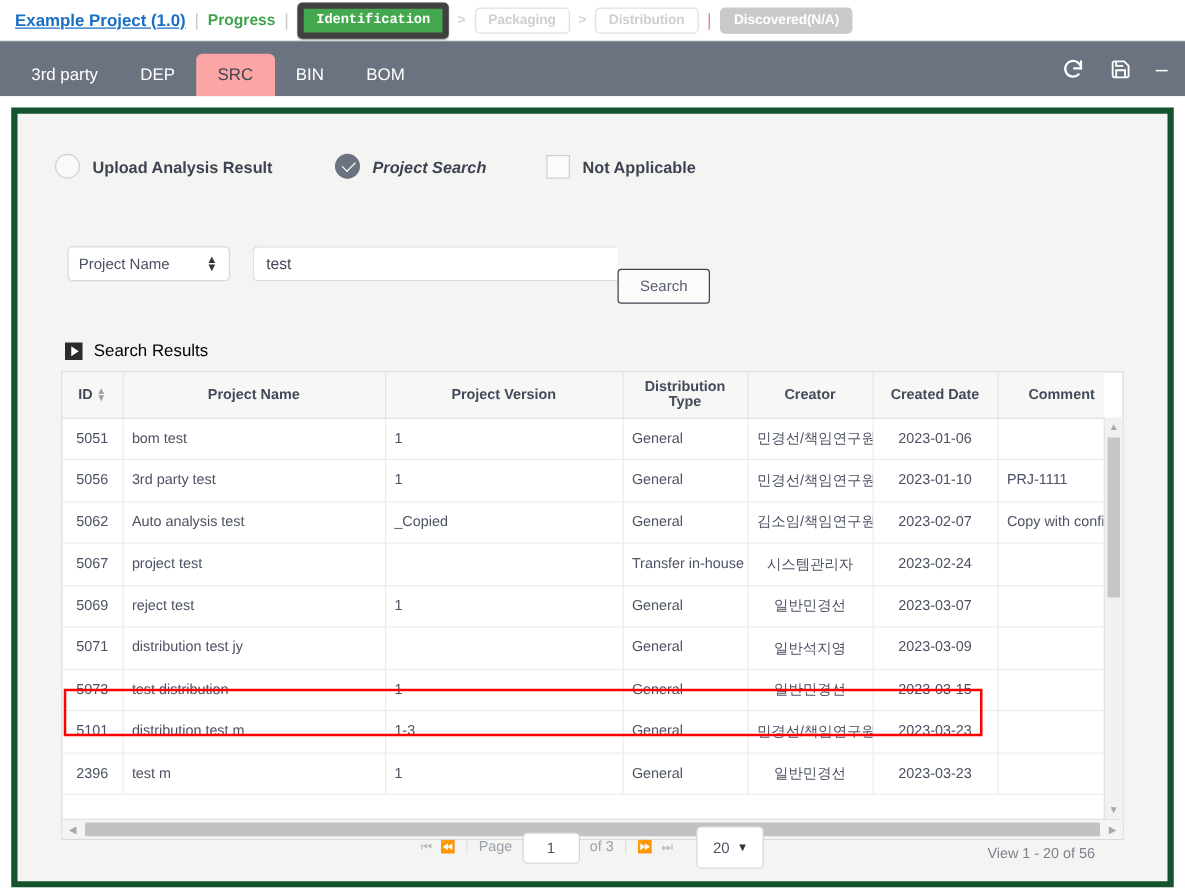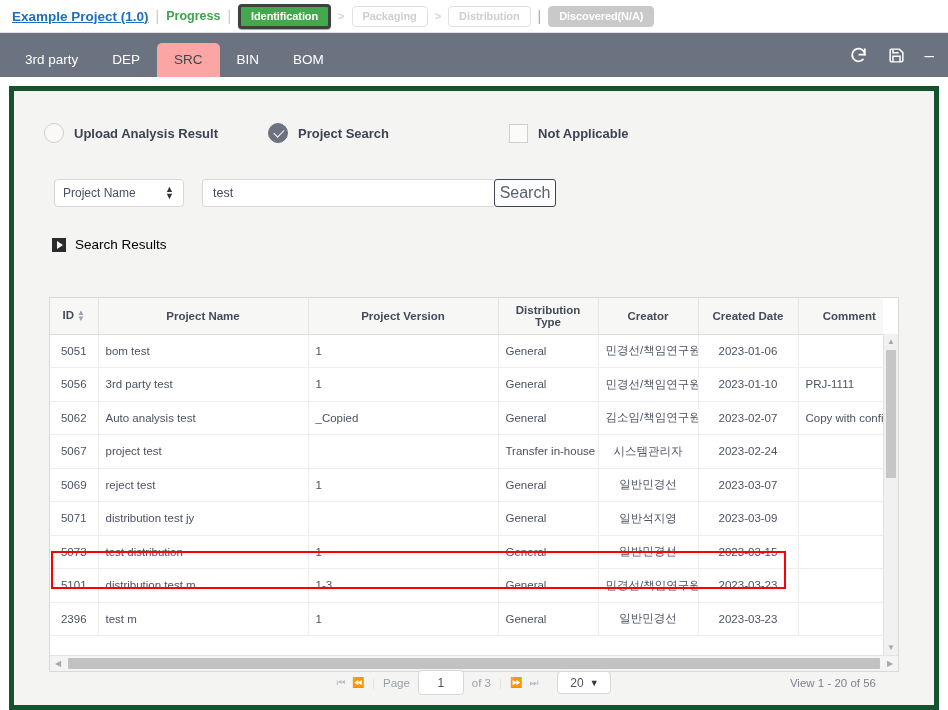--- a/index.html
+++ b/index.html
@@ -25,22 +25,22 @@
     color: #1a6fc4; font-weight: bold; font-size: 13.5px;
     text-decoration: underline; cursor: pointer; white-space: nowrap;
   }
   .pipe { color: #c9c9c9; font-size: 14px; }
   .progress-lbl { color: #3fa34d; font-weight: bold; font-size: 12.5px; }
   .stage {
     font-size: 11px; font-weight: bold; border-radius: 4px;
     padding: 3px 10px 4px; white-space: nowrap; cursor: pointer;
     letter-spacing: -0.1px;
   }
-  .stage.active { background: #44a94e; color: #fff; border: 3px solid #404040;
-      box-shadow: 0 1px 1px rgba(0,0,0,.35); }
+  .stage.active { background: #44a94e; color: #fff; border: 5px solid #404040;
+      box-shadow: 0 1px 1px rgba(0,0,0,.35); font-family: Liberation Mono, monospace; }
   .stage.inactive { background: #fff; color: #cfcfcf; border: 1px solid #e0e0e0; text-align: center; }
   .stage.flat { background: #c9c9c9; color: #ffffff; border: 1px solid #c9c9c9; }
   .arrow-sep { color: #d3d3d3; font-size: 11px; font-weight: bold; }
   .thin-sep { color: #e08f8f; font-size: 14px; }
 
   
   .tabbar {
     position: relative;
     height: 44px; background: #6b7280;
     display: flex; align-items: flex-end;
@@ -108,24 +108,24 @@
     font-size: 9px; color: #333; line-height: 7px; text-align: center;
   }
   .txtinput {
     margin-left: 18px; width: 292px; height: 28px;
     background: #fff; border: 1px solid #d8d8d6; border-right: none;
     border-radius: 4px 0 0 4px;
     display: flex; align-items: center; padding: 0 10px;
     font-size: 12.5px; color: #43495a;
   }
   .searchbtn {
-    width: 62px; height: 28px; background: #fcfcfc;
+    width: 74px; height: 28px; background: #fcfcfc;
     border: 1.6px solid #3e4450; border-radius: 3px;
     display: flex; align-items: center; justify-content: center;
-    font-size: 16px; color: #5a6070; cursor: pointer;
+    font-size: 12px; color: #5a6070; cursor: pointer; margin-top: 36px;
   }
 
   
   .res-hd { display: flex; align-items: center; padding: 30px 0 0 38px; }
   .res-tri {
     width: 14px; height: 14px; background: #2b2b2b;
     display: flex; align-items: center; justify-content: center;
     margin-right: 9px;
   }
   .res-tri::after {
@@ -206,21 +206,21 @@
   }
   .pg-ic { color: #b8bcc5; font-size: 10px; cursor: pointer; letter-spacing: -1px; }
   .pg-lbl { color: #9aa0ab; }
   .pg-input {
     width: 46px; height: 25px; border: 1px solid #d7d7d5; border-radius: 4px;
     background: #fff; display: flex; align-items: center; justify-content: center;
     font-size: 12px; color: #4c5263;
   }
   .pg-div { color: #e0e0df; }
   .pg-size {
-    margin-left: 12px; width: 54px; height: 23px;
+    margin-left: 12px; width: 54px; height: 34px;
     border: 1px solid #d7d7d5; border-radius: 4px; background: #fff;
     display: flex; align-items: center; justify-content: center;
     gap: 6px; font-size: 12px; color: #4c5263; cursor: pointer;
   }
   .caret { font-size: 9px; color: #2f3440; }
   .viewinfo {
     position: absolute; right: 58px; bottom: 16px;
     font-size: 11.5px; color: #7d828e;
   }
 </style>
@@ -269,21 +269,21 @@
   </div>
 
   <div class="panel">
     <div class="panel-inner">
 
       <div class="opts">
         <div class="opt" style="margin-right:50px;">
           <span class="radio"></span>
           <span class="opt-lbl">Upload Analysis Result</span>
         </div>
-        <div class="opt" style="margin-right:120px;">
+        <div class="opt" style="margin-right:48px;font-style:italic;">
           <span class="radio sel"></span>
           <span class="opt-lbl">Project Search</span>
         </div>
         <div class="opt">
           <span class="chk"></span>
           <span class="opt-lbl">Not Applicable</span>
         </div>
       </div>
 
       <div class="searchrow">

